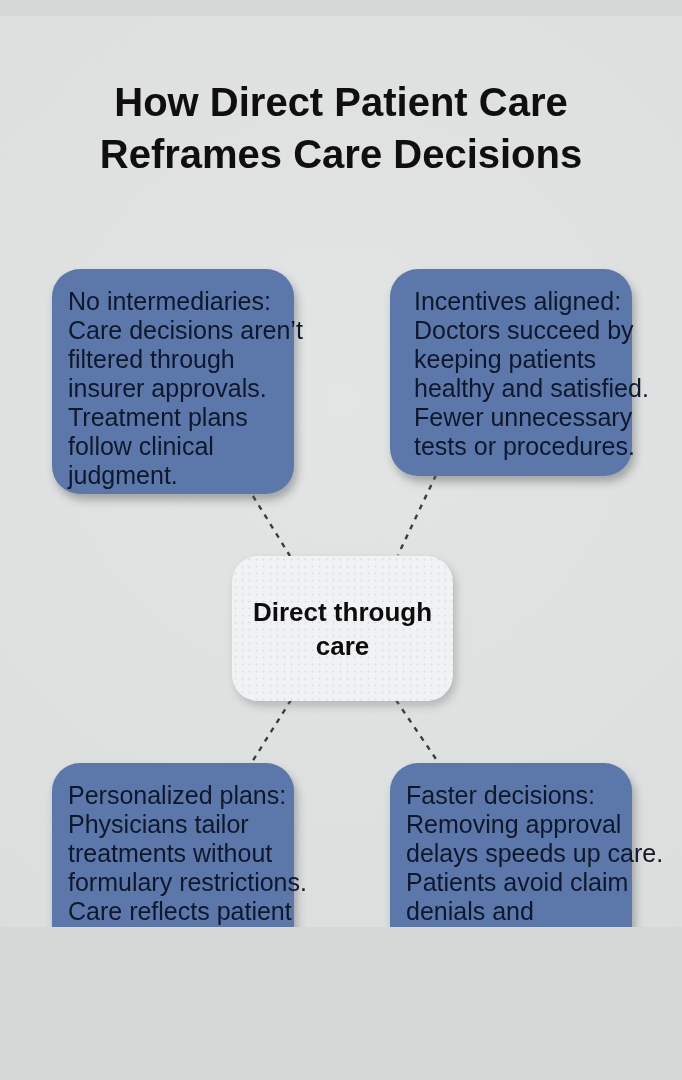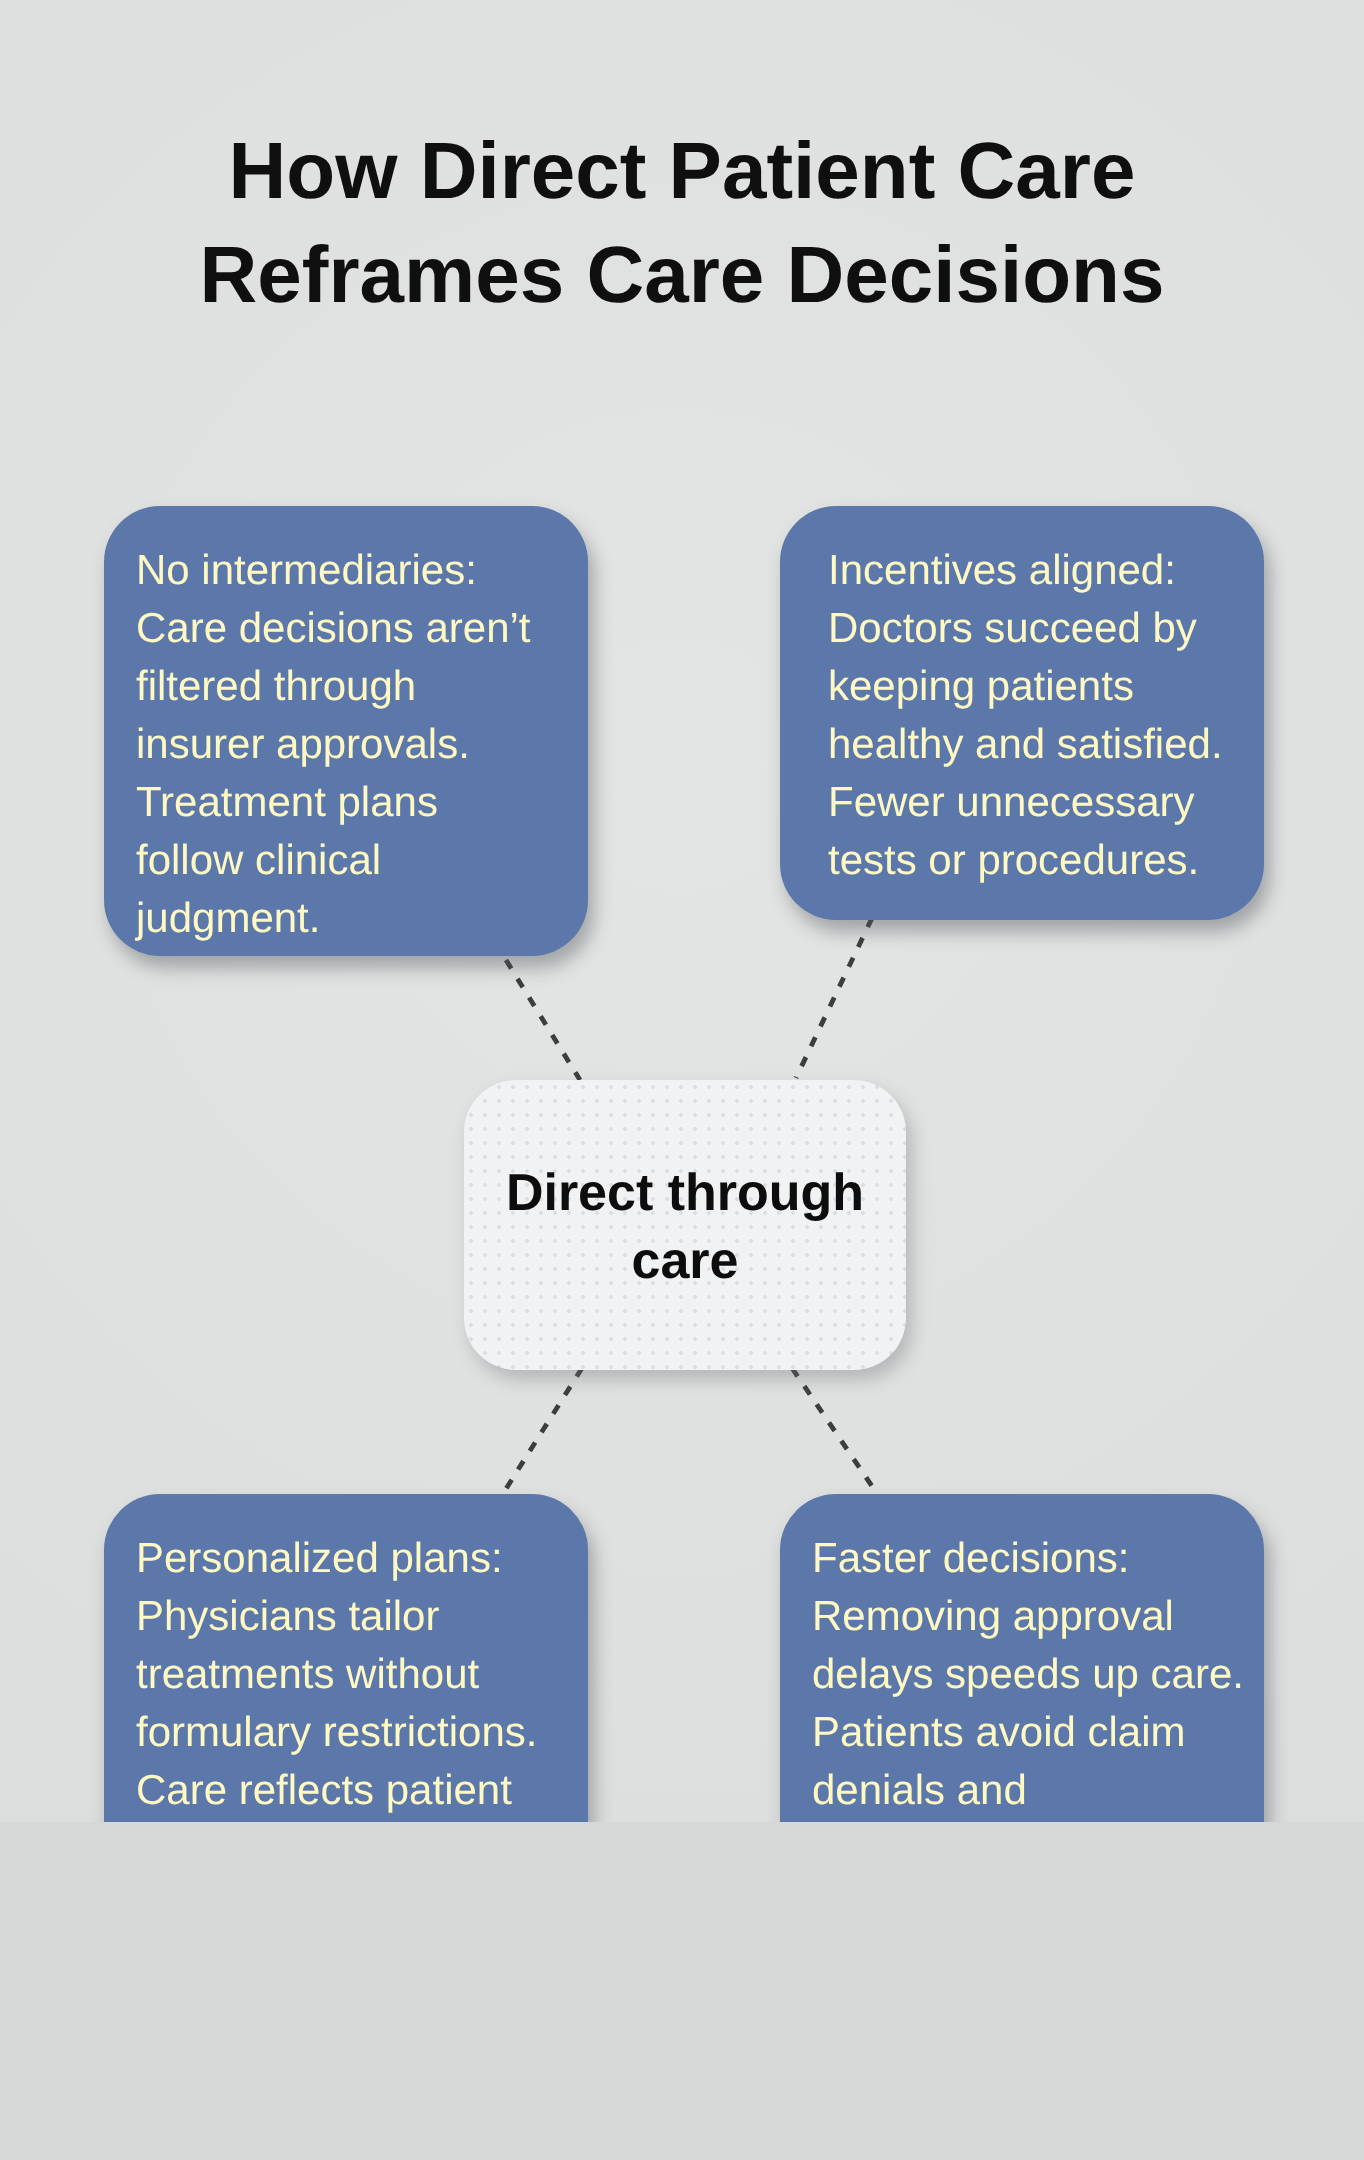--- a/index.html
+++ b/index.html
@@ -5,21 +5,21 @@
   html, body {
     margin: 0;
     padding: 0;
     background: #d6d8d7;
     font-family: "Liberation Sans", "DejaVu Sans", sans-serif;
   }
   .canvas {
     position: relative;
     width: 682px;
     height: 911px;
-    margin: 0 auto;
+    margin: 16px auto;
     overflow: hidden;
     background: radial-gradient(120% 90% at 50% 42%, #e3e5e4 0%, #dee0df 55%, #dadcdb 100%);
   }
   .title {
     position: absolute;
     left: 0;
     top: 60px;
     width: 682px;
     text-align: center;
     font-size: 40px;
@@ -39,22 +39,22 @@
   }
   .node {
     position: absolute;
     border-radius: 28px;
     background: #5c78ab;
     box-shadow: 3px 6px 9px rgba(85, 88, 95, 0.45);
     box-sizing: border-box;
     padding: 18px 10px 0 16px;
   }
   .node .node-text {
-    color: #fef9c3;
-    font-size: 21px;
+    color: #0f172a;
+    font-size: 25px;
     line-height: 29px;
     white-space: pre;
     display: block;
   }
   .node-tl { left: 52px;  top: 253px; width: 242px; height: 225px; }
   .node-tr { left: 390px; top: 253px; width: 242px; height: 207px; padding-left: 24px; }
   .node-bl { left: 52px;  top: 747px; width: 242px; height: 223px; }
   .node-br { left: 390px; top: 747px; width: 242px; height: 196px; }
   .center-node {
     position: absolute;

